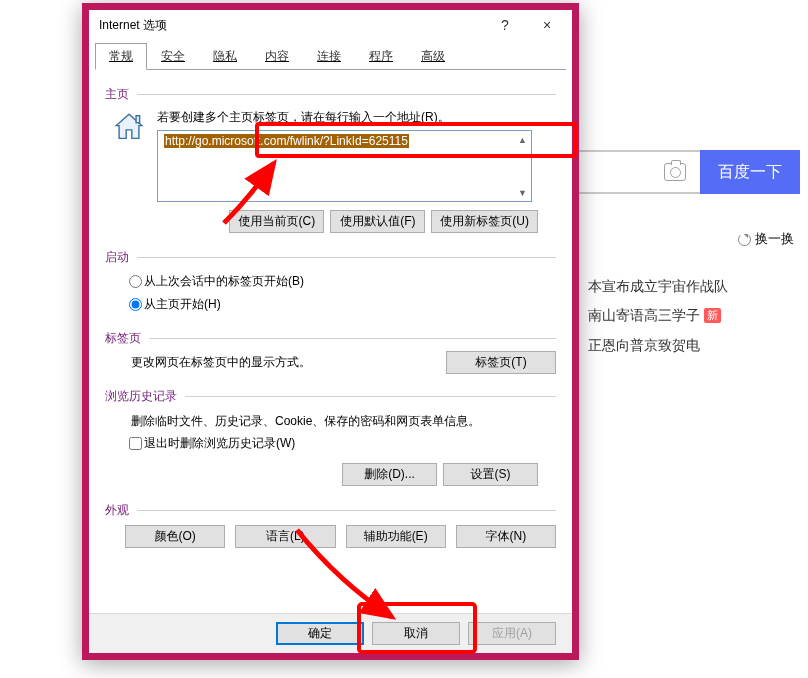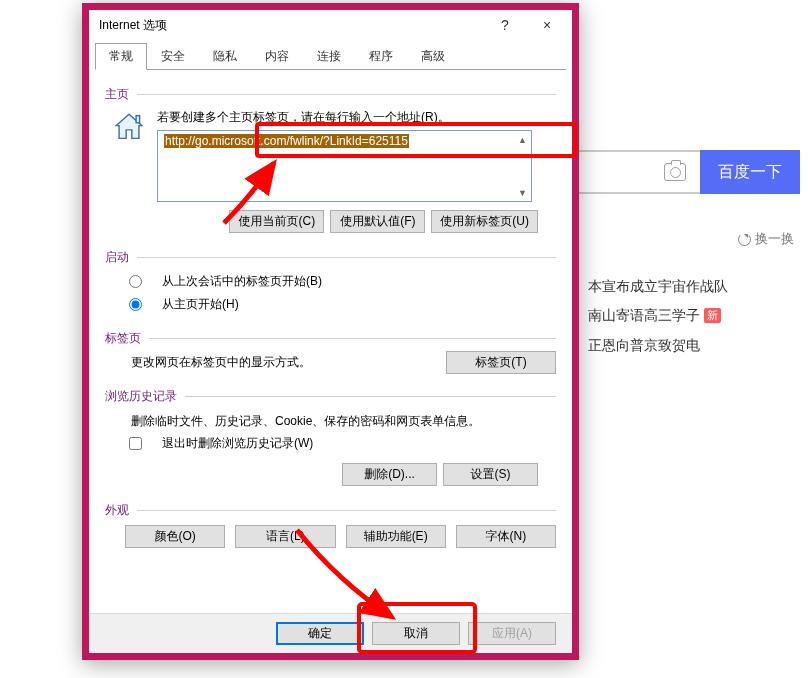--- a/index.html
+++ b/index.html
@@ -7,34 +7,34 @@
 
   
   .bg { position: absolute; left: 0; top: 0; width: 100%; height: 100%; }
   .searchbar { position: absolute; left: 575px; top: 140px; height: 54px; display: flex; align-items: flex-end; }
   .searchbar .box { width: 125px; height: 44px; border: 2px solid #c9c9c9; border-right: none; display: flex; justify-content: flex-end; align-items: center; padding-right: 14px; }
   .cam-icon { width: 22px; height: 18px; border: 1.5px solid #a0a0a0; border-radius: 3px; position: relative; }
   .cam-icon::before { content: ""; position: absolute; top: -4px; left: 6px; width: 8px; height: 4px; border: 1.5px solid #a0a0a0; border-bottom: none; border-radius: 2px 2px 0 0; background: #fff; }
   .cam-icon::after { content: ""; position: absolute; top: 3px; left: 5px; width: 9px; height: 9px; border: 1.5px solid #a0a0a0; border-radius: 50%; }
   .searchbar .btn { width: 100px; height: 44px; background: #546cf6; color: #fff; display: flex; align-items: center; justify-content: center; font-size: 16px; }
 
-  .refresh-link { position: absolute; left: 738px; top: 230px; color: #737373; font-size: 13px; display: flex; align-items: center; gap: 4px; }
+  .refresh-link { position: absolute; left: 738px; top: 230px; color: #000000; font-size: 13px; display: flex; align-items: center; gap: 4px; }
   .refresh-icon { display:inline-block; width:13px; height:13px; border:1.6px solid #888; border-radius:50%; border-top-color:transparent; position:relative;}
   .refresh-icon::after{content:"";position:absolute;top:-3px;right:-1px;border:3px solid transparent;border-bottom-color:#888;transform:rotate(45deg);}
   .news { position: absolute; left: 588px; font-size: 14px; color: #333; }
   .news1 { top: 278px; } .news2 { top: 307px; } .news3 { top: 337px; }
   .tag-new { display:inline-block; background:#ff5959; color:#fff; font-size:11px; padding:0 3px; border-radius:2px; margin-left:4px; vertical-align:1px;}
 
   
   .dialog { position: absolute; left: 82px; top: 3px; width: 497px; height: 657px; background: #fff; border: 7px solid #be185d; box-shadow: 0 4px 22px rgba(0,0,0,.35); }
   .titlebar { height: 30px; display: flex; align-items: center; padding: 0 4px 0 10px; font-size: 12px; }
   .titlebar .title { flex: 1; }
   .titlebar .tb-btn { width: 42px; height: 28px; display: flex; align-items: center; justify-content: center; color: #333; font-size: 14px; }
 
-  .tabs { display:flex; padding: 2px 6px 0 6px; border-bottom:1px solid #fff; }
+  .tabs { display:flex; padding: 2px 6px 0 6px; border-bottom:1px solid #fff;text-decoration:underline; }
   .tab { padding: 4px 13px 4px; font-size: 12px; color:#333; border:1px solid transparent; border-bottom:none; position:relative; top:1px; }
   .tab.active { border-color:#a0a0a0; background:#fff; border-bottom:1px solid #fff; }
   .tab:not(.active){ border-bottom:1px solid #a0a0a0;}
   .tab-strip-line { border-top:1px solid #a0a0a0; margin: -1px 6px 0 6px; }
 
   .client { padding: 10px 16px 0 16px; font-size: 12px; color:#000; }
   fieldset { border:none; margin-bottom:8px; }
   .grouplabel { display:flex; align-items:center; gap:8px; margin: 6px 0 4px 0; color:#701a75;}
   .grouplabel .line { flex:1; height:1px; background:#d0d0d0; }
 
@@ -49,21 +49,21 @@
   .scroll-up,.scroll-down { position:absolute; right:1px; width:15px; height:15px; display:flex; align-items:center; justify-content:center; color:#666; font-size:9px;}
   .scroll-up{top:1px;} .scroll-down{bottom:1px;}
 
   .redbox1 { position:absolute; left:166px; top:112px; width:322px; height:36px; border:4px solid #ff0000; border-radius:4px; pointer-events:none;}
   .arrow1 { position:absolute; left:130px; top:148px; width:90px; height:70px; pointer-events:none;}
 
   .btnrow { display:flex; justify-content:flex-end; gap:6px; margin:8px 0 2px 0; padding-right:18px;}
   .winbtn { min-width:95px; height:23px; font-size:12px; background:#e1e1e1; border:1px solid #adadad; padding:0 8px; cursor:pointer;}
   .winbtn[disabled]{ color:#a0a0a0; cursor:default;}
 
-  .radio-row,.check-row { display:flex; align-items:center; gap:20px; padding: 3px 0 3px 24px;}
+  .radio-row,.check-row { display:flex; align-items:center; gap:2px; padding: 3px 0 3px 24px;}
   input[type=radio],input[type=checkbox]{ width:13px;height:13px; }
 
   .indent { padding-left:26px; }
   .tabpage-row { display:flex; align-items:center; margin-top:2px;}
   .tabpage-row .txt{ flex:1; }
 
   .history-txt { padding:4px 0 2px 26px; }
 
   .appearance-btns { display:flex; gap:10px; justify-content:space-between; padding:0 0 0 20px; margin-top:6px;}
   .appearance-btns .winbtn { flex:1; min-width:0;}

